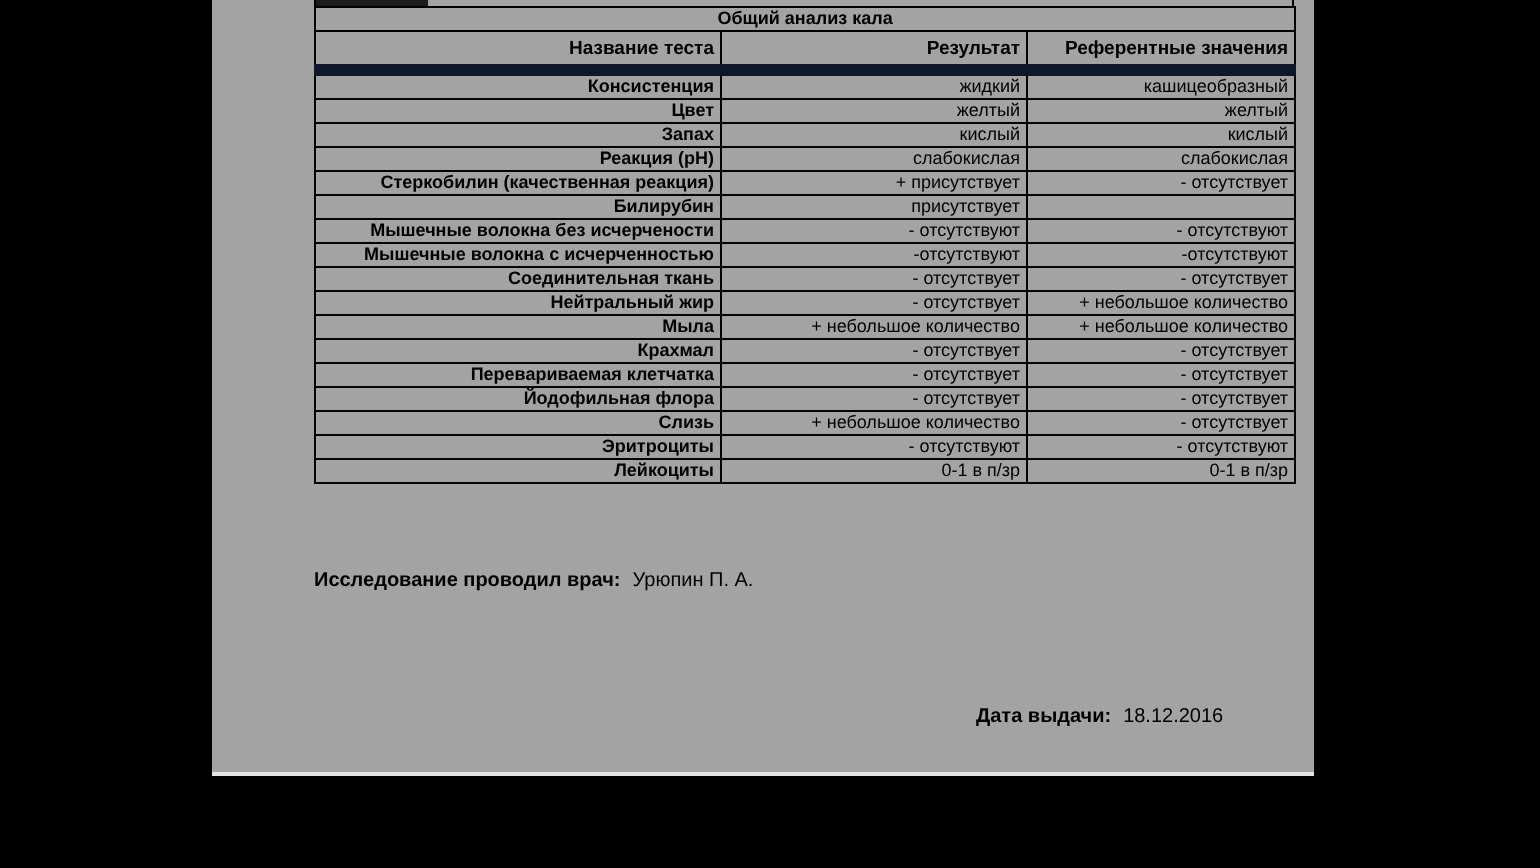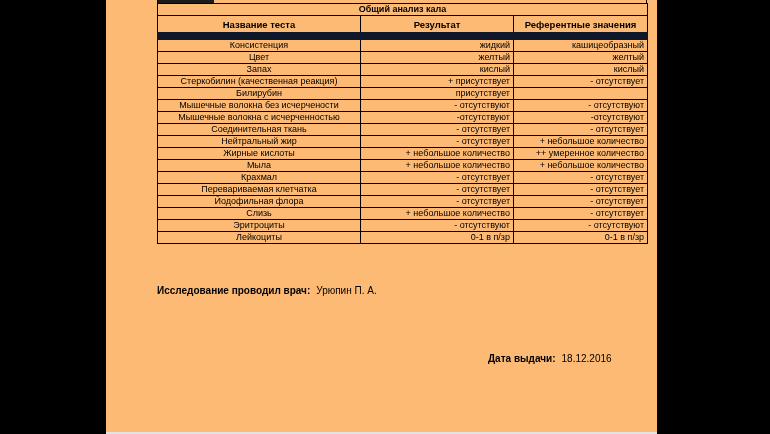--- a/index.html
+++ b/index.html
@@ -7,22 +7,22 @@
     width: 770px; height: 434px;
     background: #000000;
     position: relative;
     overflow: hidden;
     font-family: "Liberation Sans", sans-serif;
     color: #000000;
   }
   .page {
     position: absolute;
     left: 106px; top: 0;
-    width: 551px; height: 434px;
-    background: #fdba74;
+    width: 551px; height: 388px;
+    background: #a3a3a3;
   }
   
   .top-remnant {
     position: absolute;
     left: 51px; top: 0;
     width: 57px; height: 3px;
     background: #1c1c1c;
   }
   .top-stub-left, .top-stub-right {
     position: absolute; top: 0;
@@ -51,31 +51,31 @@
   }
   .title-row td {
     height: 15px;
     text-align: center;
     font-weight: bold;
     font-size: 11px;
     border-bottom: 2px solid #000;
   }
   table.report th {
     height: 16px;
-    text-align: center;
+    text-align: right;
     font-weight: bold;
     font-size: 9.5px;
-    border-bottom: 8px solid #0f172a;
+    border-bottom: 6px solid #0f172a;
   }
   table.report td {
     height: 11px;
     font-size: 9px;
     line-height: 11px;
   }
-  table.report td.name { text-align: center; }
+  table.report td.name { text-align: right; font-weight: bold; }
   table.report td.val  { text-align: right; }
 
   .footer-line {
     position: absolute;
     font-size: 10px;
     white-space: nowrap;
   }
   .footer-line .lbl { font-weight: bold; }
   .footer-line .val { margin-left: 6px; }
   .doctor-line { left: 51px; top: 285px; }
@@ -124,20 +124,25 @@
           <td class="name">Цвет</td>
           <td class="val">желтый</td>
           <td class="val">желтый</td>
         </tr>
         <tr>
           <td class="name">Запах</td>
           <td class="val">кислый</td>
           <td class="val">кислый</td>
         </tr>
         <tr>
+          <td class="name">Реакция (pH)</td>
+          <td class="val">слабокислая</td>
+          <td class="val">слабокислая</td>
+        </tr>
+        <tr>
           <td class="name">Стеркобилин (качественная реакция)</td>
           <td class="val">+ присутствует</td>
           <td class="val">- отсутствует</td>
         </tr>
         <tr>
           <td class="name">Билирубин</td>
           <td class="val">присутствует</td>
           <td class="val"></td>
         </tr>
         <tr>
@@ -154,25 +159,20 @@
           <td class="name">Соединительная ткань</td>
           <td class="val">- отсутствует</td>
           <td class="val">- отсутствует</td>
         </tr>
         <tr>
           <td class="name">Нейтральный жир</td>
           <td class="val">- отсутствует</td>
           <td class="val">+ небольшое количество</td>
         </tr>
         <tr>
-          <td class="name">Жирные кислоты</td>
-          <td class="val">+ небольшое количество</td>
-          <td class="val">++ умеренное количество</td>
-        </tr>
-        <tr>
           <td class="name">Мыла</td>
           <td class="val">+ небольшое количество</td>
           <td class="val">+ небольшое количество</td>
         </tr>
         <tr>
           <td class="name">Крахмал</td>
           <td class="val">- отсутствует</td>
           <td class="val">- отсутствует</td>
         </tr>
         <tr>

